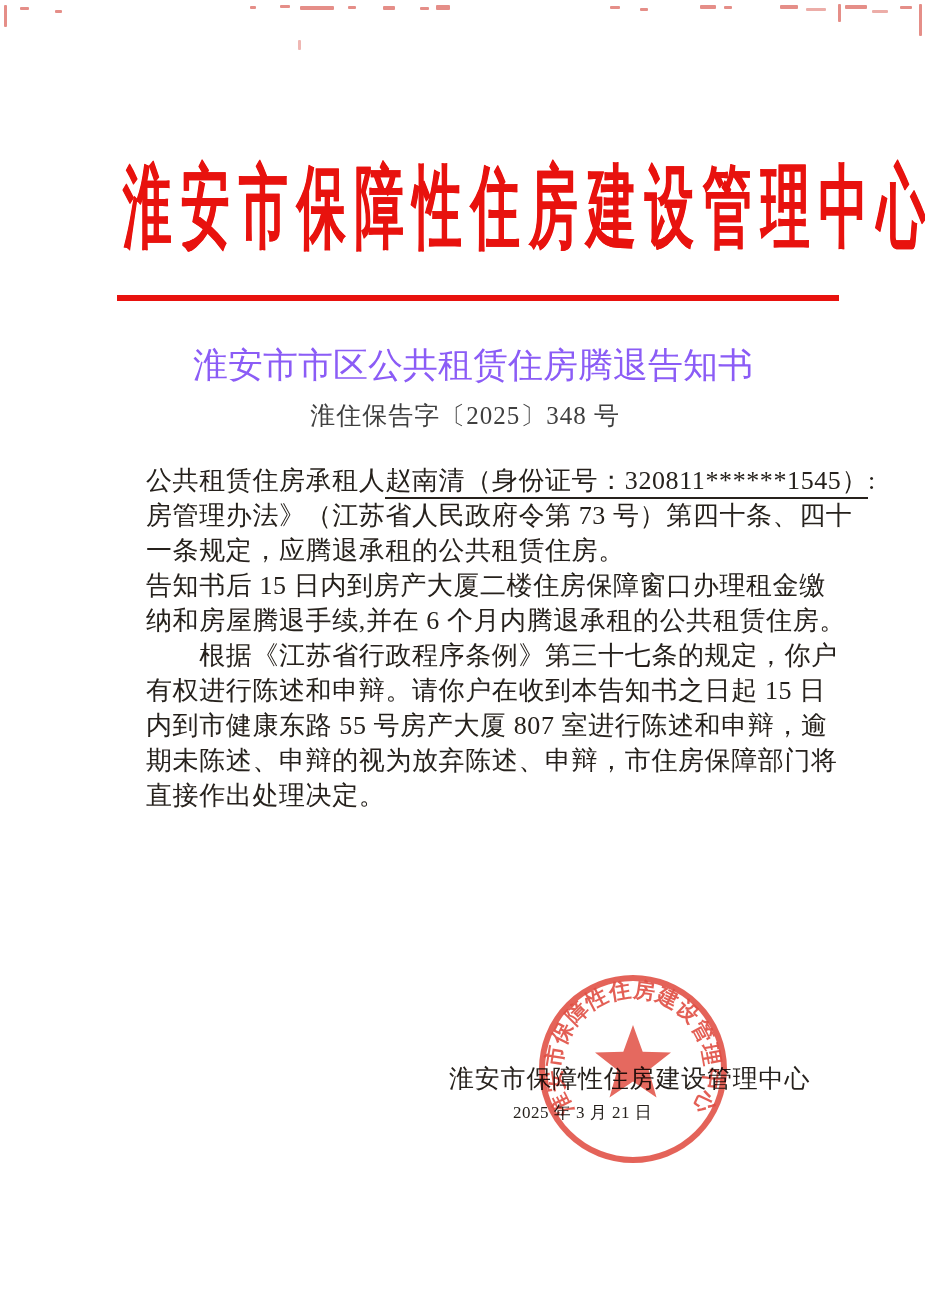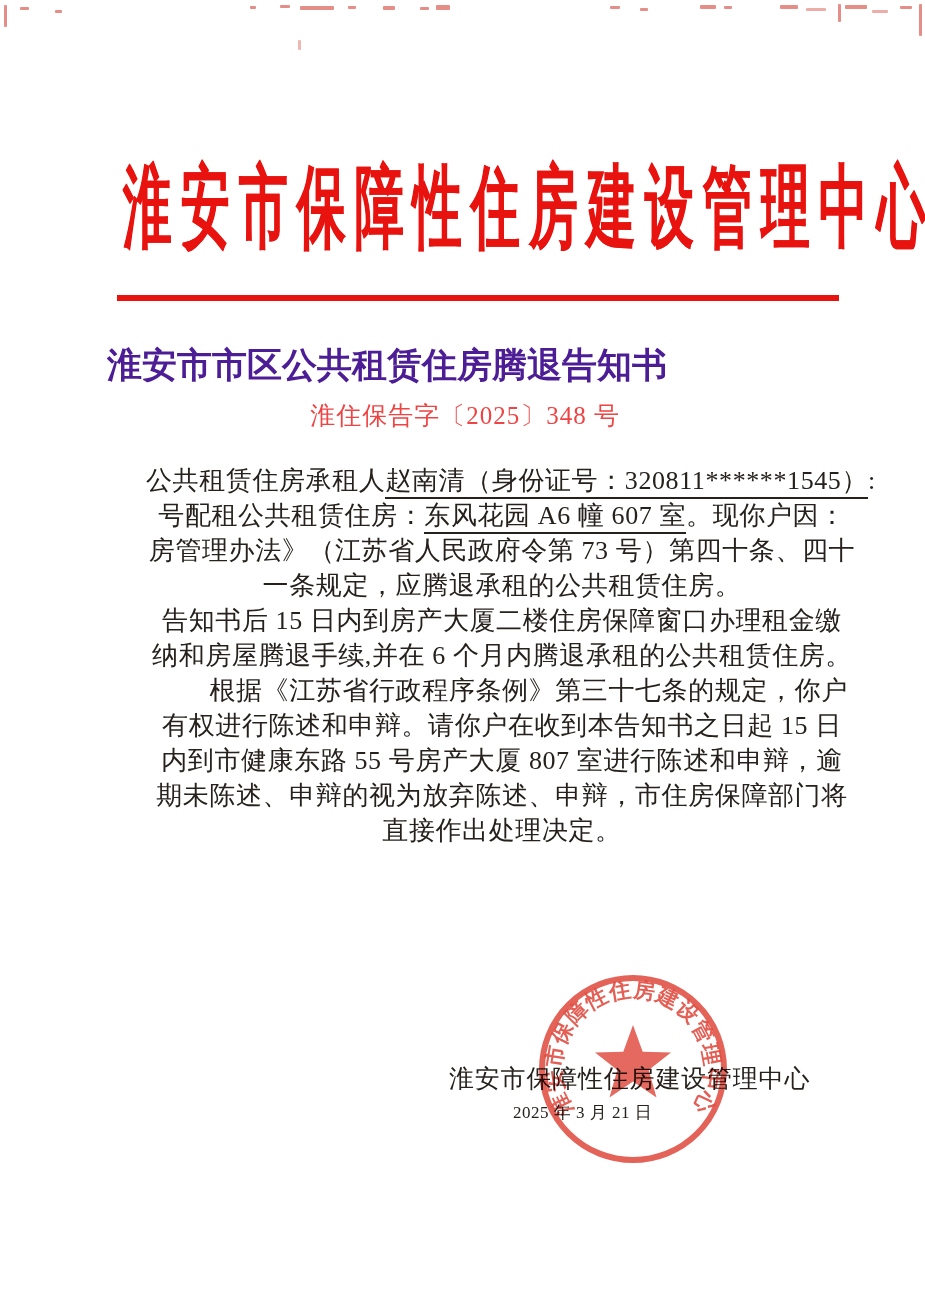--- a/index.html
+++ b/index.html
@@ -14,28 +14,28 @@
     position:absolute;left:118px;top:157px;width:692px;height:104px;
     display:flex;justify-content:space-between;align-items:center;
   }
   .lh-char{
     display:inline-block;font-size:58px;font-weight:bold;line-height:1;
     transform:scale(0.84,1.56);transform-origin:50% 52%;
     text-shadow:0.6px 0 currentColor;
   }
   .red-rule{position:absolute;left:117px;top:295px;width:722px;height:6px;}
   .doc-title{
-    position:absolute;left:107px;top:346px;width:732px;
-    font-size:35px;font-weight:bold;color:#4c1d95;letter-spacing:0;line-height:40px;white-space:nowrap;
+    position:absolute;left:107px;top:346px;width:732px;text-align:center;
+    font-size:35px;font-weight:normal;color:#8b5cf6;letter-spacing:0;line-height:40px;white-space:nowrap;
   }
   .doc-number{
     position:absolute;left:95px;top:399px;width:740px;text-align:center;
-    font-size:25px;color:#ef4444;letter-spacing:1px;white-space:nowrap;
+    font-size:25px;color:#404040;letter-spacing:1px;white-space:nowrap;
   }
-  .doc-body{position:absolute;left:146px;top:463px;width:712px;text-align:center;}
+  .doc-body{position:absolute;left:146px;top:463px;width:712px;}
   .line{height:35px;line-height:35px;font-size:26px;letter-spacing:0.6px;white-space:nowrap;}
   .line .u{border-bottom:2px solid #26211c;padding-bottom:2px;}
   .signature{position:absolute;left:449px;top:1062px;font-size:25px;letter-spacing:0.8px;white-space:nowrap;}
   .sign-date{position:absolute;left:513px;top:1101px;font-size:17px;letter-spacing:0.5px;white-space:nowrap;}
   .seal{position:absolute;left:523px;top:959px;mix-blend-mode:multiply;opacity:.9;}
   .seal text{font-family:"Liberation Serif","DejaVu Serif",serif;font-weight:bold;}
 </style>
 </head>
 <body>
 
@@ -82,21 +82,20 @@
       <span class="lh-char">中</span>
       <span class="lh-char">心</span>
     </div>
   <div class="red-rule" style="background: rgb(232, 18, 14);"></div>
 
   <div class="doc-title">淮安市市区公共租赁住房腾退告知书</div>
   <div class="doc-number">淮住保告字〔2025〕348 号</div>
 
   <div class="doc-body">
       <div class="line"><span>公共租赁住房承租人</span><span class="u">赵南清（身份证号：320811******1545）</span><span>:</span></div>
-      <div class="line"><span>号配租公共租赁住房：</span><span class="u">东风花园 A6 幢 607 室</span><span>。现你户因：</span></div>
       <div class="line"><span>房管理办法》（江苏省人民政府令第 73 号）第四十条、四十</span></div>
       <div class="line"><span>一条规定，应腾退承租的公共租赁住房。</span></div>
       <div class="line"><span>告知书后 15 日内到房产大厦二楼住房保障窗口办理租金缴</span></div>
       <div class="line"><span>纳和房屋腾退手续,并在 6 个月内腾退承租的公共租赁住房。</span></div>
       <div class="line"><span>　　根据《江苏省行政程序条例》第三十七条的规定，你户</span></div>
       <div class="line"><span>有权进行陈述和申辩。请你户在收到本告知书之日起 15 日</span></div>
       <div class="line"><span>内到市健康东路 55 号房产大厦 807 室进行陈述和申辩，逾</span></div>
       <div class="line"><span>期未陈述、申辩的视为放弃陈述、申辩，市住房保障部门将</span></div>
       <div class="line"><span>直接作出处理决定。</span></div>
     </div>

